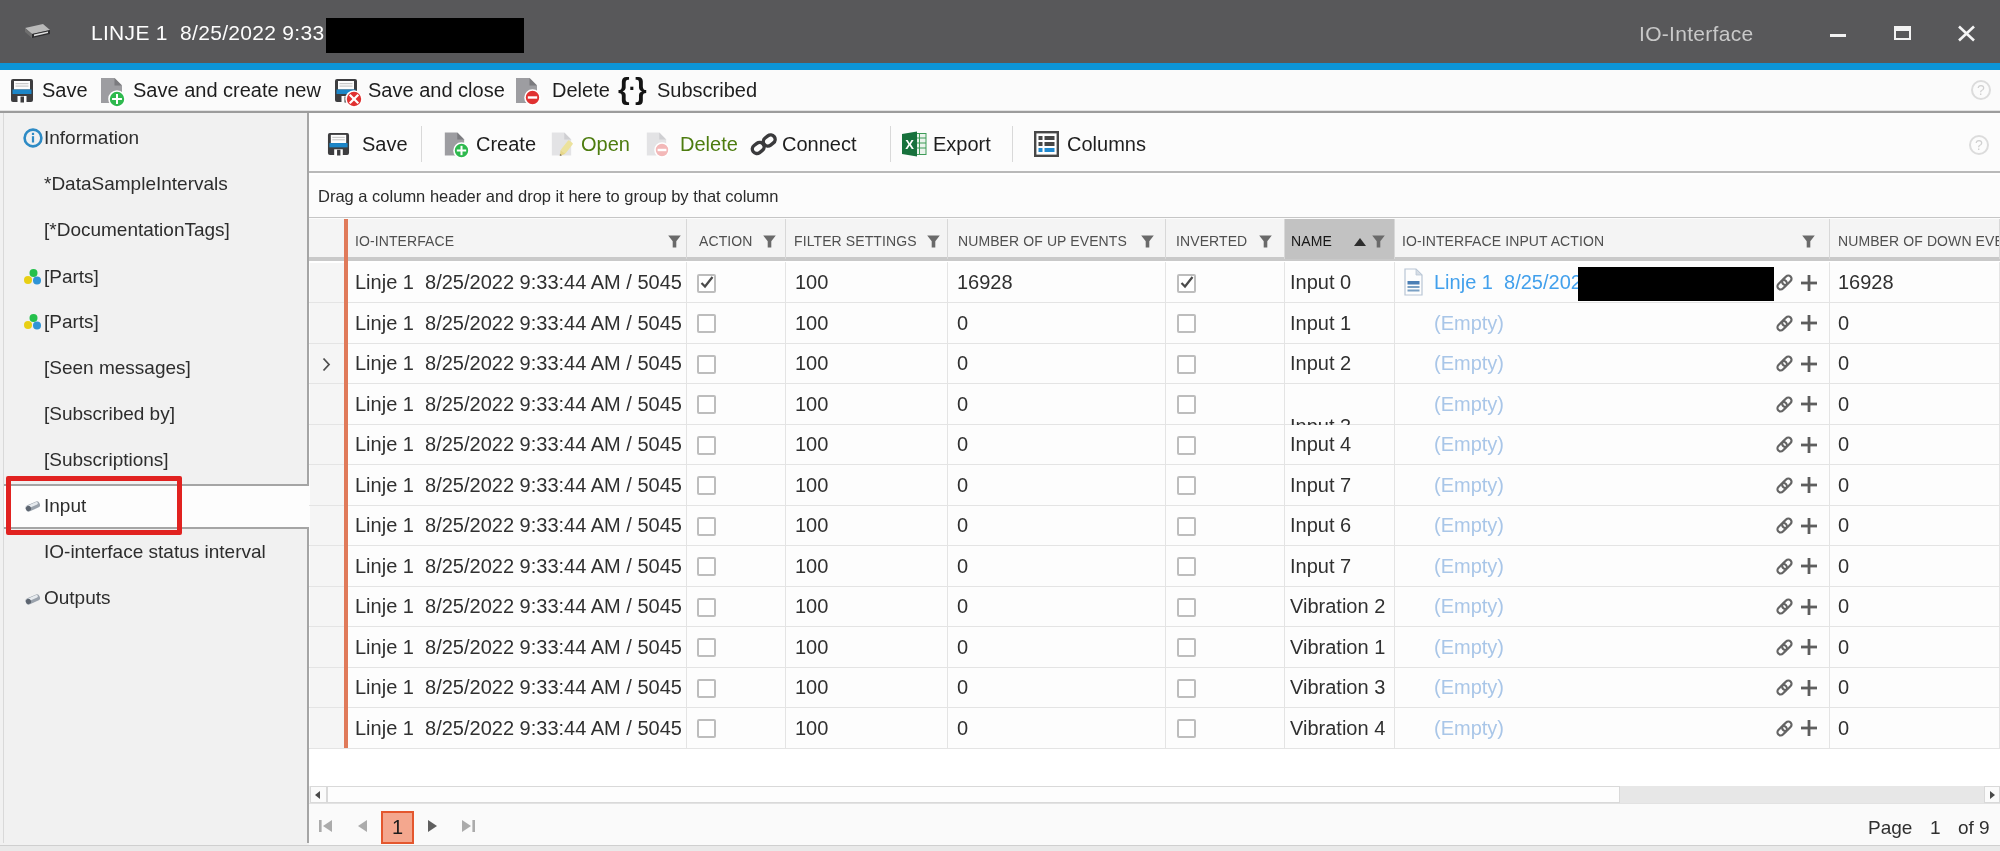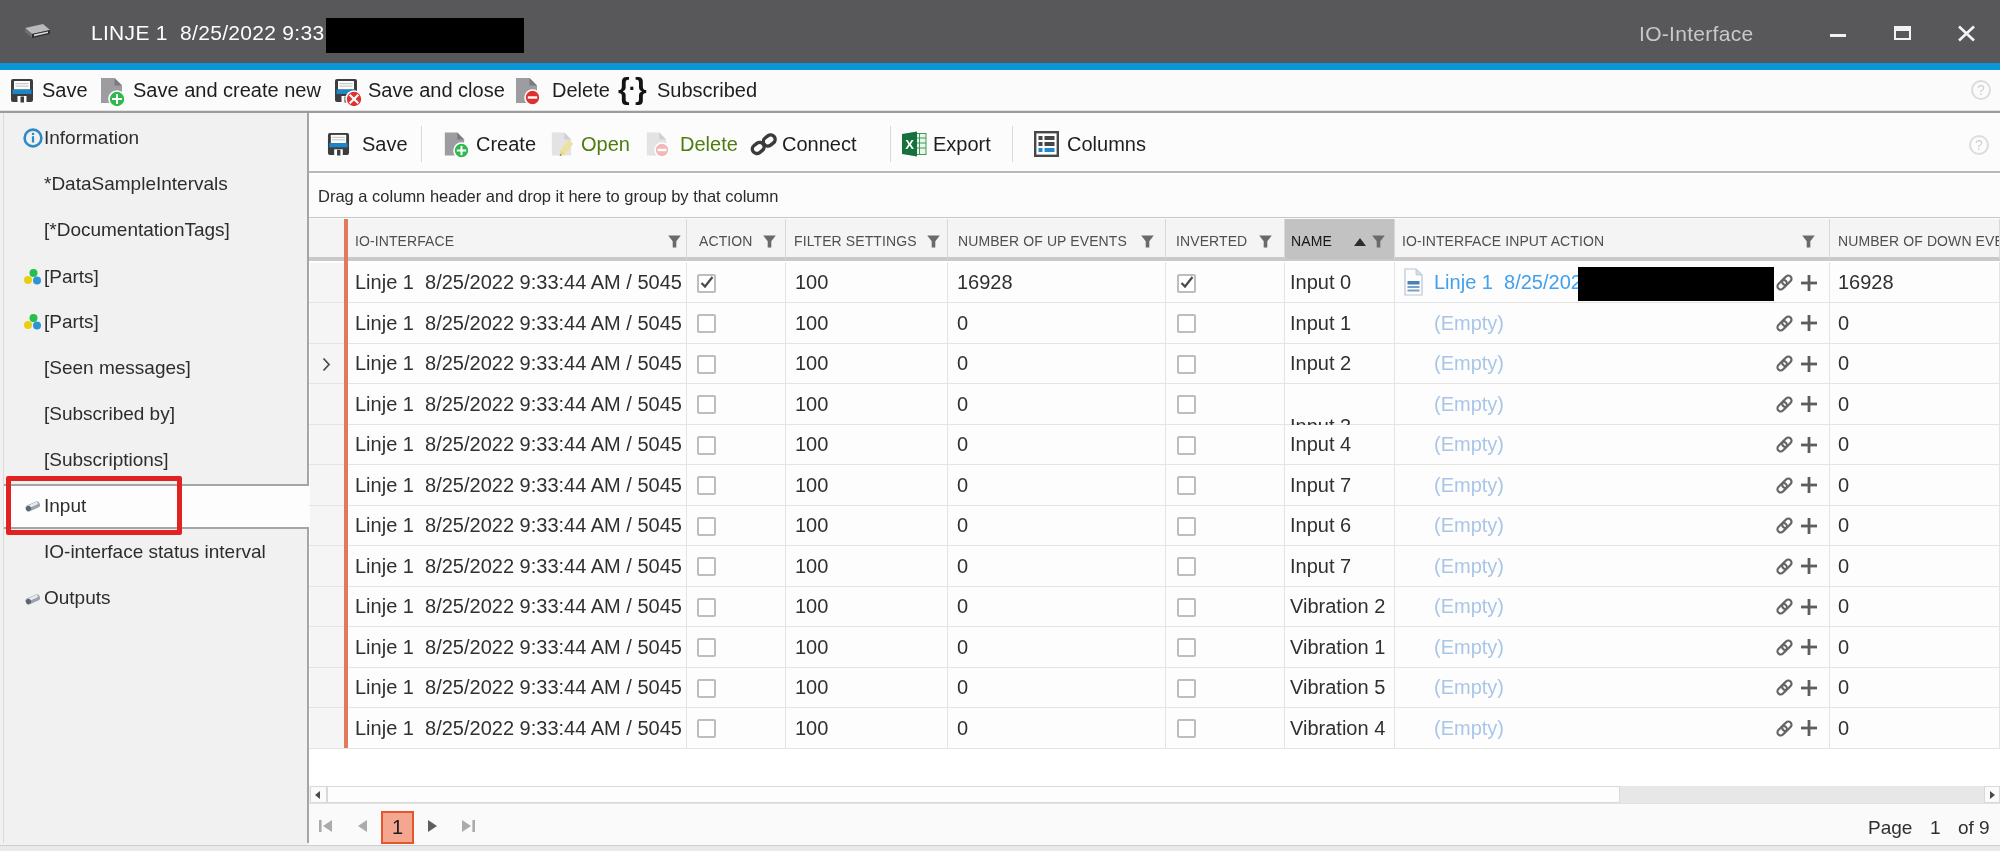--- a/index.html
+++ b/index.html
@@ -487,21 +487,21 @@
     </g>
   </svg>
 <div class="cell" style="left:1838px;top:635.75px">0</div>
 <div class="abs" style="left:309px;top:667.5px;width:1691px;height:40.5px;background:#fdfdfd;border-bottom:1px solid #e4e4e4"></div>
 <div class="abs" style="left:310px;top:667.5px;width:33.5px;height:40.5px;background:#f5f5f5;border-bottom:1px solid #e4e4e4"></div>
 <div class="cell" style="left:355px;top:676.25px">Linje 1&nbsp; 8/25/2022 9:33:44 AM / 5045</div>
 <div class="abs cb" style="left:697px;top:678.75px"></div>
 <div class="cell" style="left:795px;top:676.25px">100</div>
 <div class="cell" style="left:957px;top:676.25px">0</div>
 <div class="abs cb" style="left:1177px;top:678.75px"></div>
-<div class="cell" style="left:1290px;top:676.25px">Vibration 5</div>
+<div class="cell" style="left:1290px;top:676.25px">Vibration 3</div>
 <div class="cell" style="left:1434px;top:676.25px;color:#a9c6e8">(Empty)</div>
 <svg class="abs" style="left:1775px;top:678.25px" width="19" height="19" viewBox="0 0 19 19">
     <g fill="none" stroke="#646464" stroke-width="2.2" transform="rotate(-45 9.5 9.5)">
       <rect x="0.9" y="6.3" width="10.6" height="6.4" rx="3.2"></rect>
       <rect x="7.5" y="6.3" width="10.6" height="6.4" rx="3.2"></rect>
     </g>
   </svg>
 <svg class="abs" style="left:1799px;top:677.75px" width="20" height="20" viewBox="0 0 20 20">
     <g stroke="#5d5d5d" stroke-width="2.8">
       <line x1="10" y1="2" x2="10" y2="18"></line>

